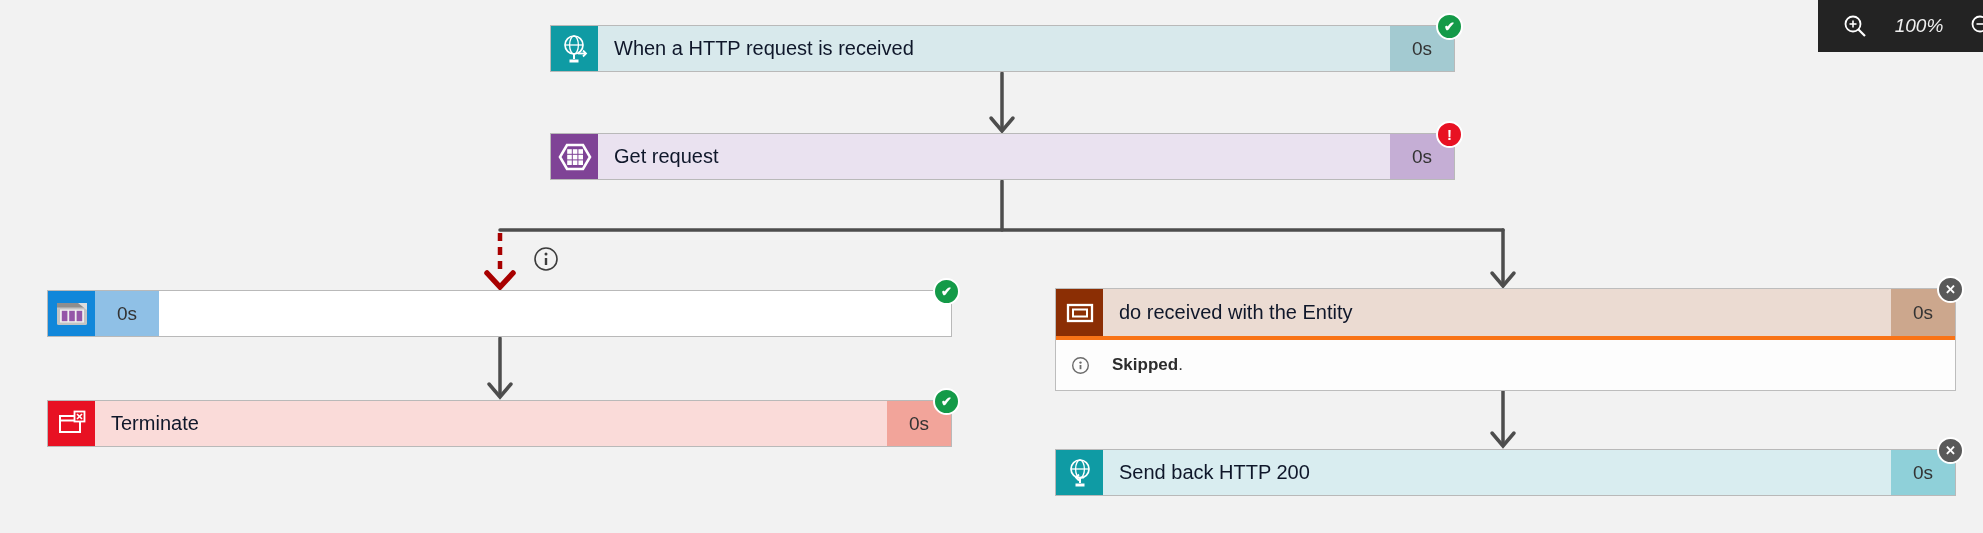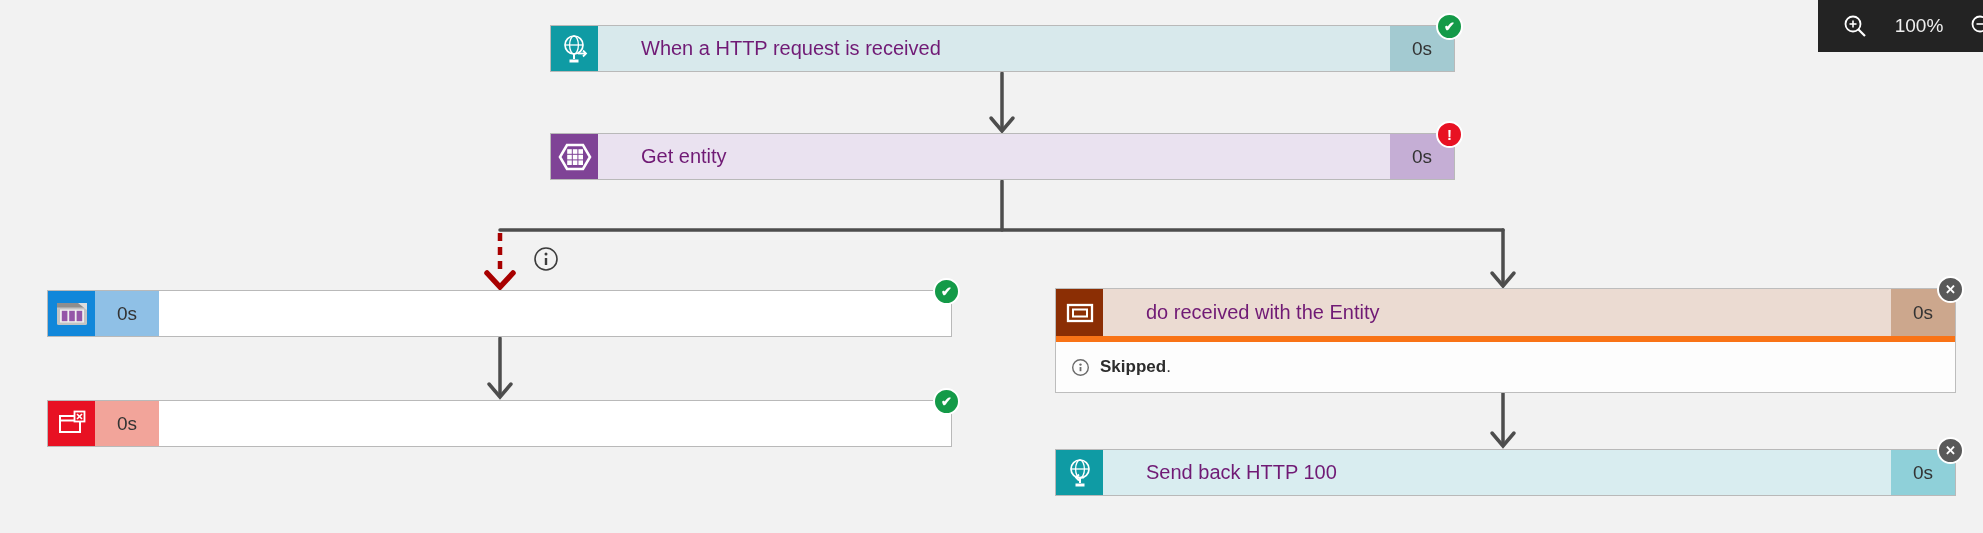--- a/index.html
+++ b/index.html
@@ -8,53 +8,53 @@
     position: relative; width: 1983px; height: 533px;
     background: #f2f2f2; overflow: hidden;
   }
   #connector-layer { position:absolute; left:0; top:0; z-index:0; }
 
   .flownode {
     position: absolute; height: 47px; display: flex; align-items: stretch;
     border: 1px solid #b9b9b9; box-sizing: border-box; z-index: 2; background:#fff;
   }
   .flownode .nicon { flex: 0 0 47px; display:flex; align-items:center; justify-content:center; }
-  .flownode .nlabel { flex:1; display:flex; align-items:center; padding-left:43px;
-    font-size:20px; color:#701a75; white-space:nowrap; overflow:hidden; }
+  .flownode .nlabel { flex:1; display:flex; align-items:center; padding-left:16px;
+    font-size:20px; color:#0f172a; white-space:nowrap; overflow:hidden; }
   .flownode .ndur { flex:0 0 64px; display:flex; align-items:center; justify-content:center;
     font-size:19px; color:#333; }
   .badge {
     position:absolute; top:-13px; right:-9px; width:23px; height:23px;
     border:2px solid #ffffff; border-radius:50%; z-index:3;
     display:flex; align-items:center; justify-content:center;
   }
   .badge span { color:#fff; font-weight:bold; font-size:13px; line-height:1; }
 
   #n0 { left:550px; top:25px;  width:905px; }
   #n1 { left:550px; top:133px; width:905px; }
   #n2 { left:47px;  top:290px; width:905px; }
   #n3 { left:47px;  top:400px; width:905px; }
   #n4wrap { position:absolute; left:1055px; top:288px; width:901px; z-index:2;
             border:1px solid #bdbdbd; box-sizing:border-box; background:#fdfdfd; }
   #n4 { position:relative; left:0; top:0; width:100%; border:none; }
   #n5 { left:1055px; top:449px; width:901px; }
 
   .status-row {
-    height:50px; display:flex; align-items:center; gap:10px;
-    padding-left:15px; background:#fdfdfd; border-top:6px solid #f97316;
+    height:50px; display:flex; align-items:center; gap:22px;
+    padding-left:15px; background:#fdfdfd; border-top:4px solid #f97316;
     font-size:17px; color:#333;
   }
   .status-row b { font-weight:bold; color:#2d2d2d; }
 
   #zoom-toolbar {
     position:absolute; left:1818px; top:0; width:165px; height:52px; z-index:5;
     display:flex; align-items:center; justify-content:space-between;
     padding-left:24px; box-sizing:border-box;
   }
-  #zoom-toolbar .zlevel { color:#efefef; font-size:19px; }
+  #zoom-toolbar .zlevel { color:#efefef; font-size:19px;font-style:italic; }
   #zoom-toolbar .zbtn { flex:0 0 auto; display:flex; cursor:pointer; }
   #zoom-toolbar .zout { margin-right:-13px; }
 </style>
 </head>
 <body>
 
 <div id="canvas" style="background-color: rgb(242, 242, 242);">
 
   <svg id="connector-layer" width="1983" height="533">
     <g fill="none" stroke-linecap="round" stroke-width="3.5" stroke="#4d4d4d">
@@ -116,21 +116,21 @@
             <rect x="21.4" y="8.2" width="4.6" height="4.6"></rect>
           <rect x="10.2" y="13.8" width="4.6" height="4.6"></rect>
             <rect x="15.8" y="13.8" width="4.6" height="4.6"></rect>
             <rect x="21.4" y="13.8" width="4.6" height="4.6"></rect>
           <rect x="10.2" y="19.4" width="4.6" height="4.6"></rect>
             <rect x="15.8" y="19.4" width="4.6" height="4.6"></rect>
             <rect x="21.4" y="19.4" width="4.6" height="4.6"></rect>
         </g>
       </svg>
     </div>
-    <div class="nlabel" style="background-color: rgb(234, 226, 240);">Get entity</div>
+    <div class="nlabel" style="background-color: rgb(234, 226, 240);">Get request</div>
     <div class="ndur" style="background-color: rgb(197, 174, 213);">0s</div>
     <div class="badge" style="background-color: rgb(232, 17, 35);">
       <span style="font-size:15px">!</span>
     </div>
   </div>
 
   <div class="flownode" id="n2">
     <div class="nicon" style="background-color: rgb(17, 135, 218);">
       <svg width="34" height="30" viewBox="0 0 34 30">
         <rect x="2" y="4" width="30" height="22" rx="1.5" fill="#c4c4c4"></rect>
@@ -151,20 +151,21 @@
   <div class="flownode" id="n3">
     <div class="nicon" style="background-color: rgb(232, 17, 35);">
       <svg width="32" height="30" viewBox="0 0 32 30" fill="none" stroke="#fff">
         <rect x="4" y="7" width="20" height="16" stroke-width="2"></rect>
         <line x1="4" y1="11.5" x2="24" y2="11.5" stroke-width="2"></line>
         <rect x="18.5" y="2.5" width="10" height="10" fill="#e81123" stroke-width="1.8"></rect>
         <line x1="21" y1="5" x2="26" y2="10" stroke-width="1.6"></line>
         <line x1="26" y1="5" x2="21" y2="10" stroke-width="1.6"></line>
       </svg>
     </div>
+    <div class="nlabel" style="background-color: rgb(250, 219, 217);">Terminate</div>
     <div class="ndur" style="background-color: rgb(242, 164, 154);">0s</div>
     <div class="badge" style="background-color: rgb(20, 154, 72);">
       <span>✔</span>
     </div>
   </div>
 
   <div id="n4wrap">
     <div class="flownode" id="n4">
       <div class="nicon" style="background-color: rgb(139, 46, 4);">
         <svg width="32" height="28" viewBox="0 0 32 28" fill="none" stroke="#fff">
@@ -193,21 +194,21 @@
       <svg width="32" height="34" viewBox="0 0 32 34" fill="none" stroke="#fff">
         <circle cx="16" cy="13" r="9" stroke-width="1.7"></circle>
         <ellipse cx="16" cy="13" rx="4.4" ry="9" stroke-width="1.3"></ellipse>
         <line x1="7.2" y1="13" x2="24.8" y2="13" stroke-width="1.3"></line>
         <line x1="12" y1="21.5" x2="20" y2="21.5" stroke-width="1.8"></line>
         <path d="M 15 18.5 L 12 21.5 L 15 24.5" stroke-width="1.8"></path>
         <line x1="16" y1="22" x2="16" y2="27" stroke-width="2"></line>
         <rect x="11.5" y="27.5" width="9" height="3" fill="#fff" stroke="none"></rect>
       </svg>
     </div>
-    <div class="nlabel" style="background-color: rgb(217, 237, 240);">Send back HTTP 100</div>
+    <div class="nlabel" style="background-color: rgb(217, 237, 240);">Send back HTTP 200</div>
     <div class="ndur" style="background-color: rgb(143, 208, 217);">0s</div>
     <div class="badge" style="background-color: rgb(89, 89, 89);">
       <span>✕</span>
     </div>
   </div>
 
   <div id="zoom-toolbar" style="background-color: rgb(35, 35, 35);">
     <div class="zbtn">
       <svg width="27" height="27" viewBox="0 0 27 27" fill="none" stroke="#fff">
         <circle cx="11" cy="11" r="7.5" stroke-width="1.8"></circle>

